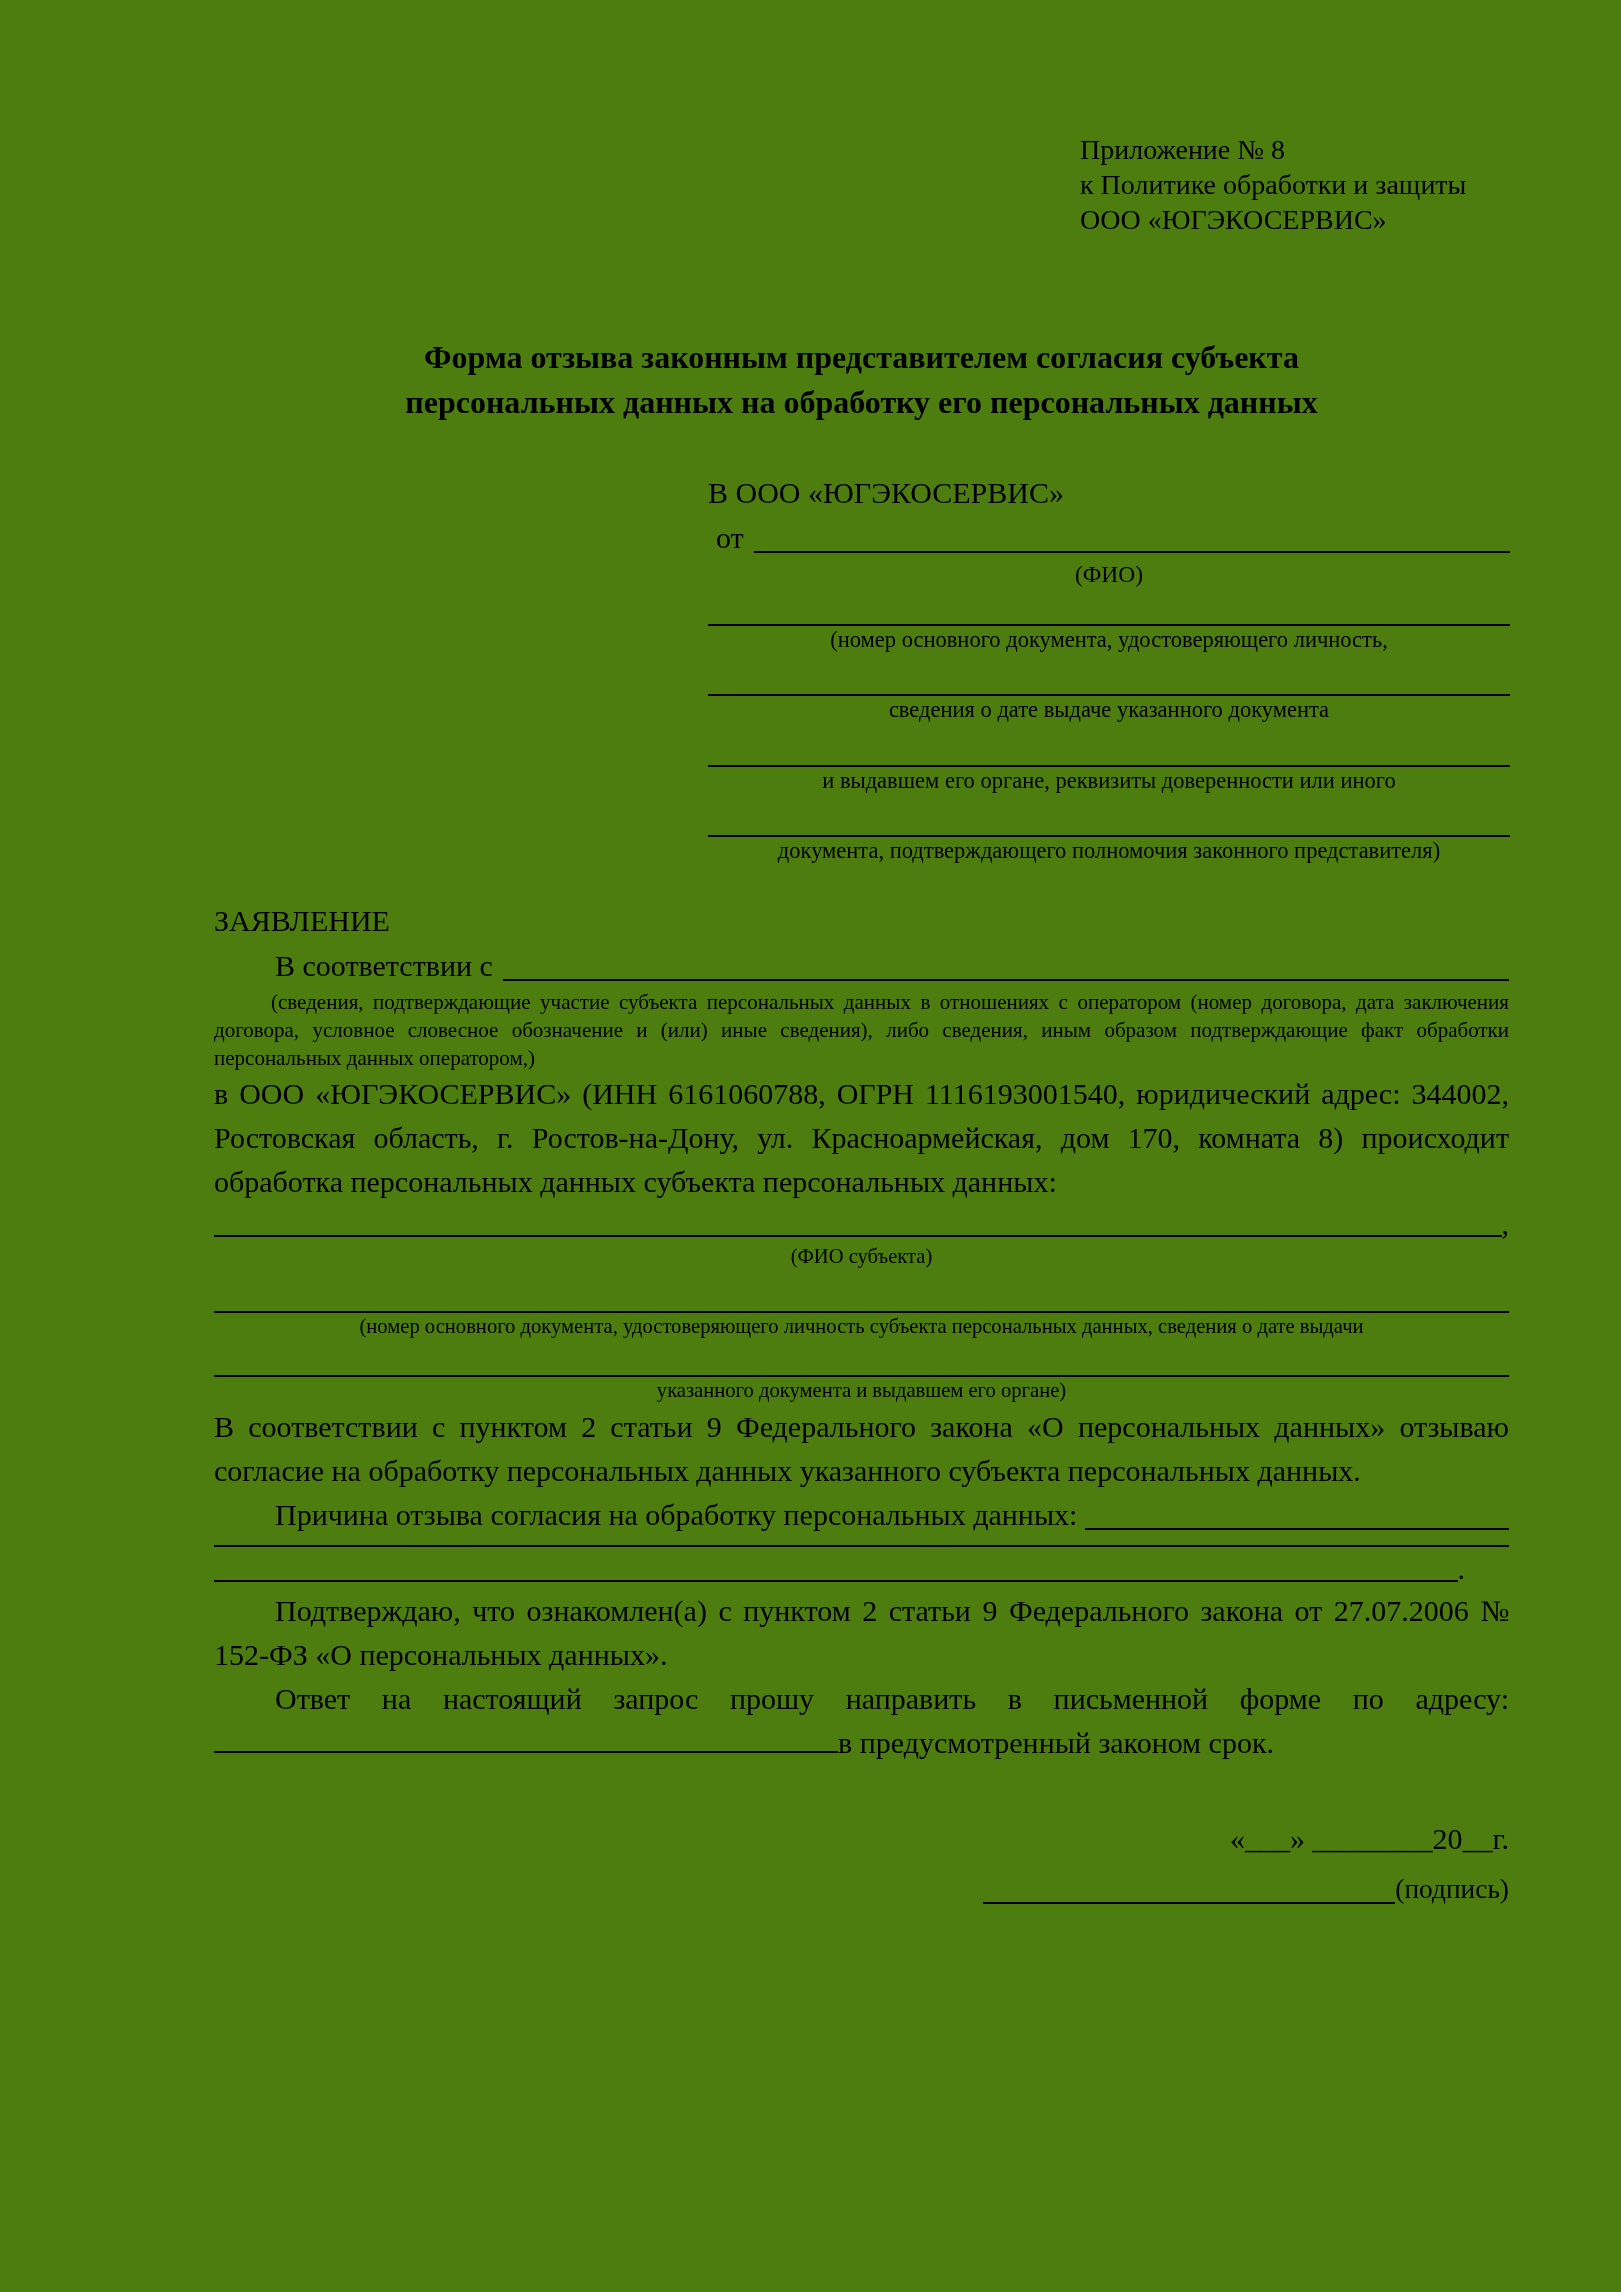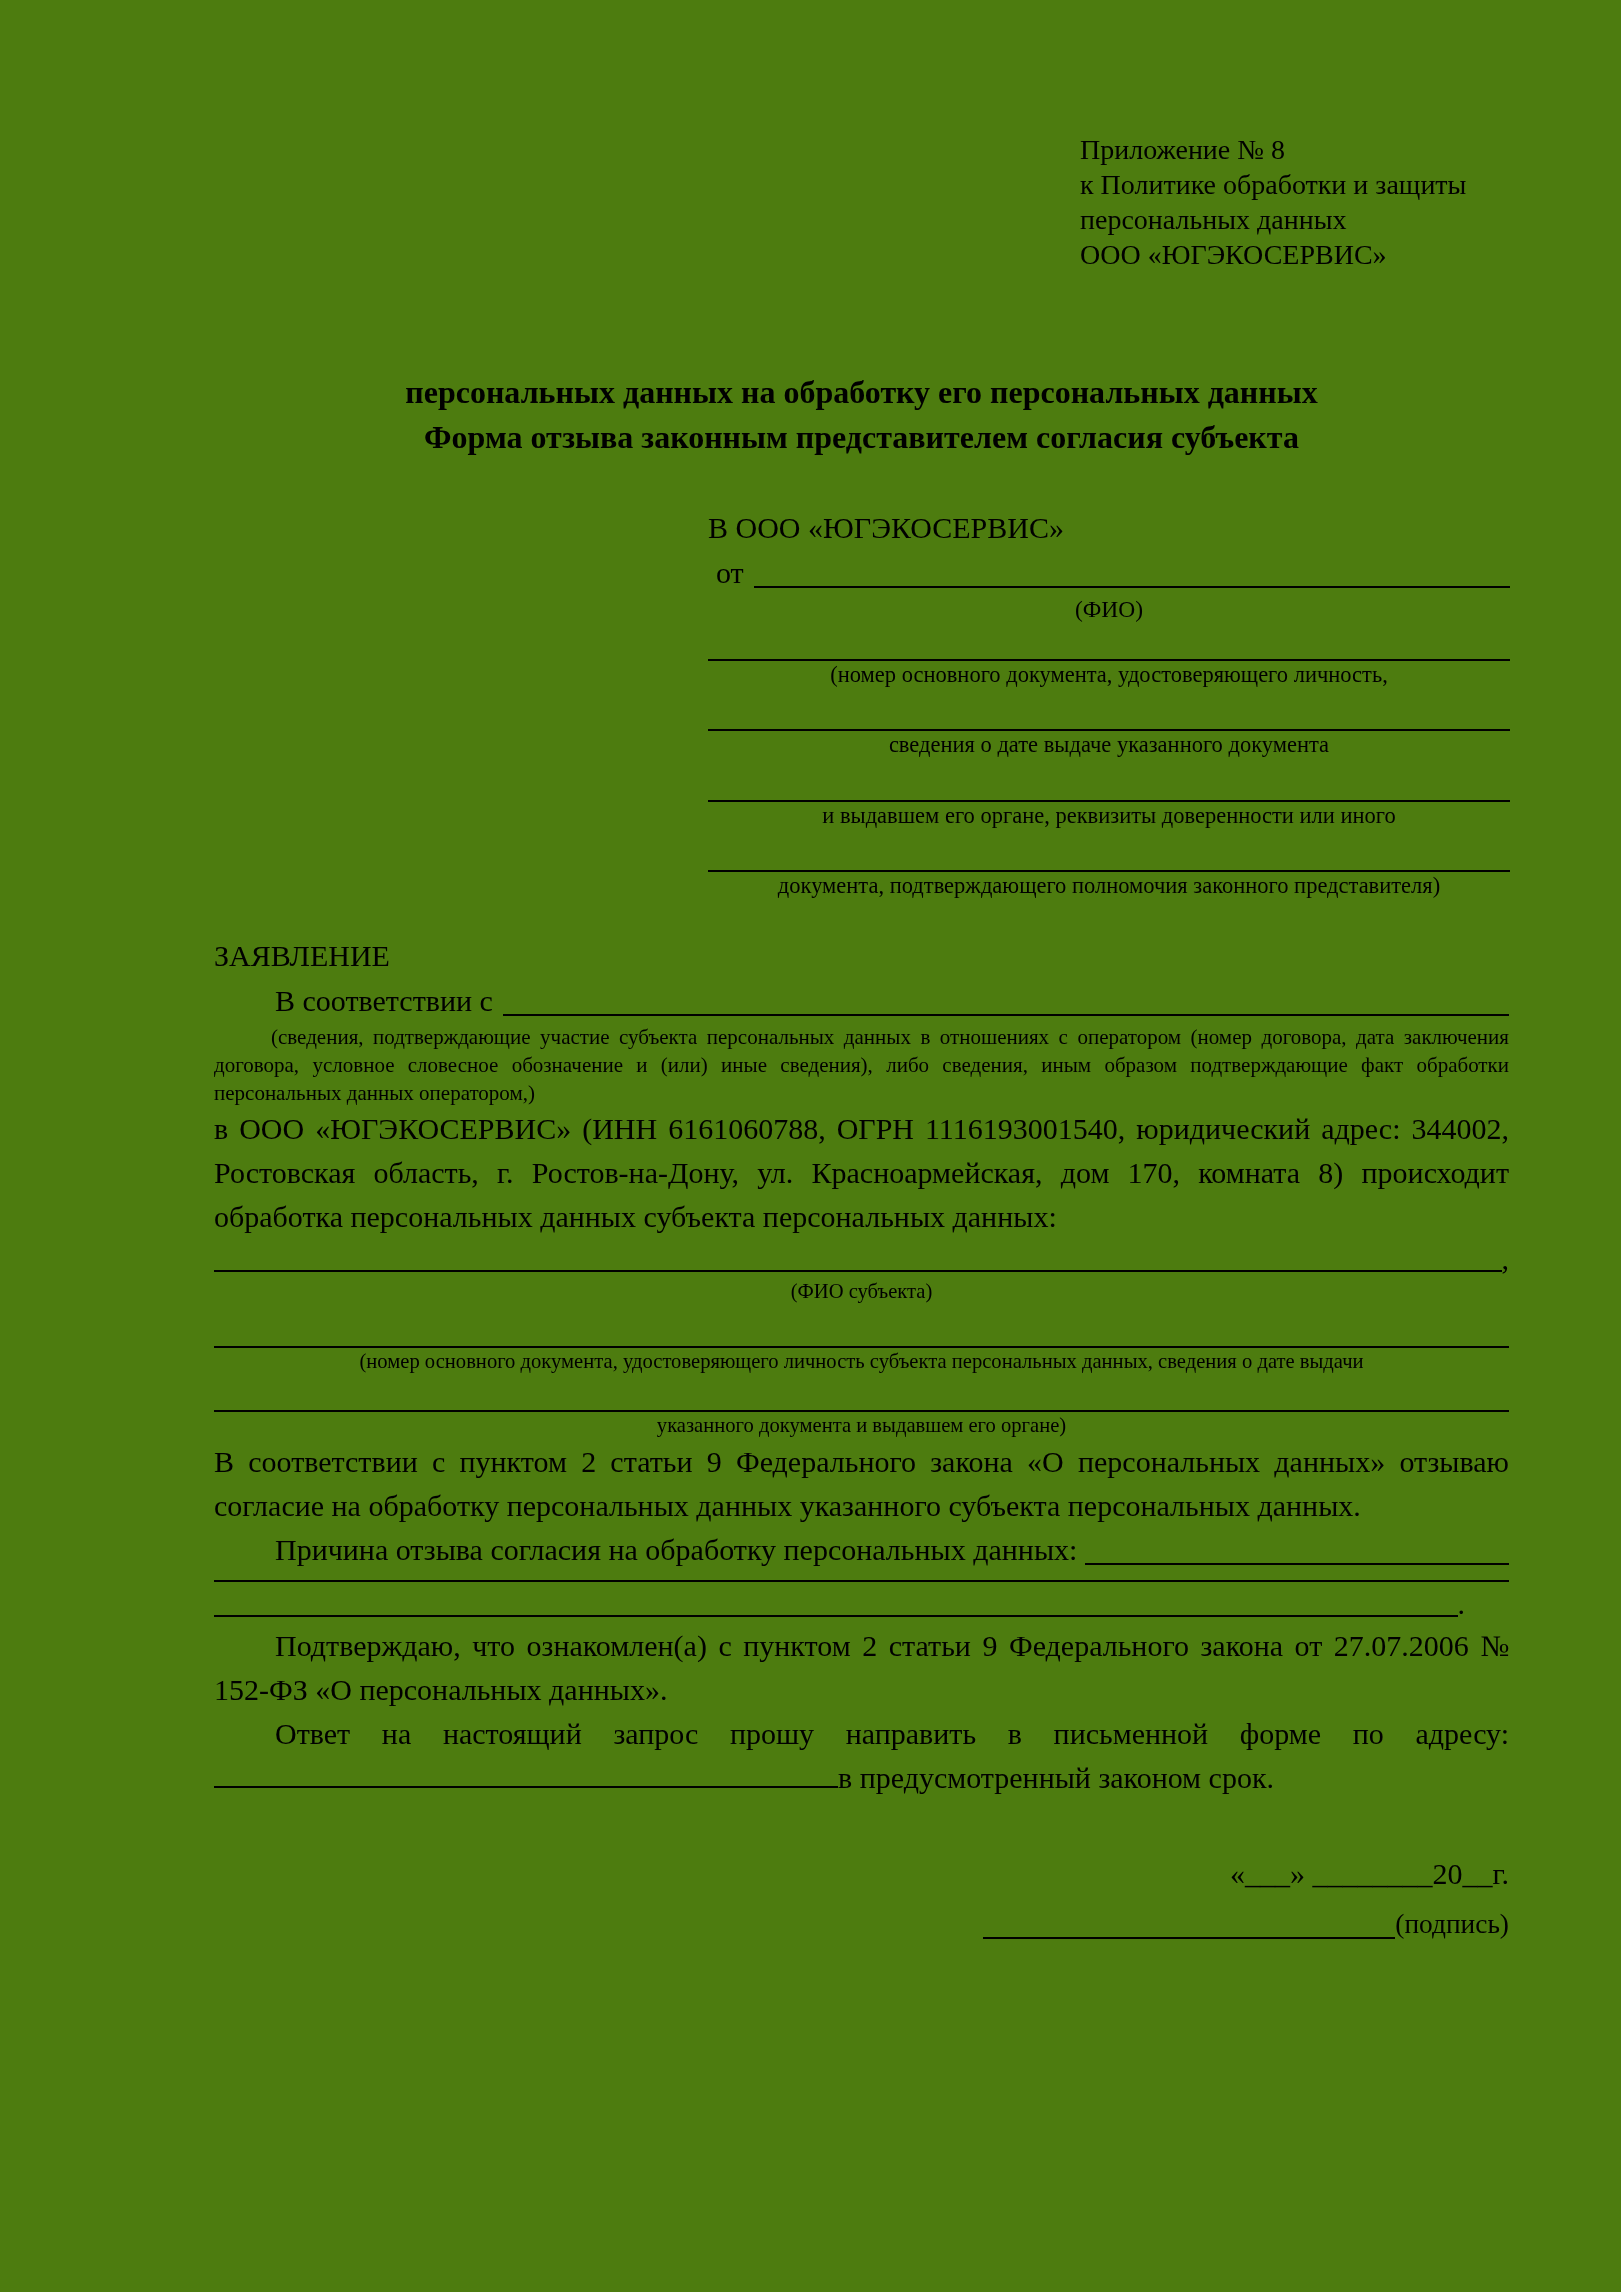--- a/index.html
+++ b/index.html
@@ -49,27 +49,26 @@
   .sig-caption{font-size:27.4px;line-height:41px;margin-top:8px;}
 </style>
 </head>
 <body>
 
 <div class="page">
 
   <div class="header-block">
     <div>Приложение № 8</div>
     <div>к Политике обработки и защиты</div>
-    <div>персональных данных</div>
     <div>ООО «ЮГЭКОСЕРВИС»</div>
   </div>
 
   <div class="doc-title">
+    <div>Форма отзыва законным представителем согласия субъекта</div>
     <div>персональных данных на обработку его персональных данных</div>
-    <div>Форма отзыва законным представителем согласия субъекта</div>
   </div>
 
   <div class="addressee">
     <div class="addr-org">В ООО «ЮГЭКОСЕРВИС»</div>
     <div class="from-row">
       <span>от</span>
       <span class="fill"></span>
     </div>
     <div class="fio-caption">(ФИО)</div>
 

